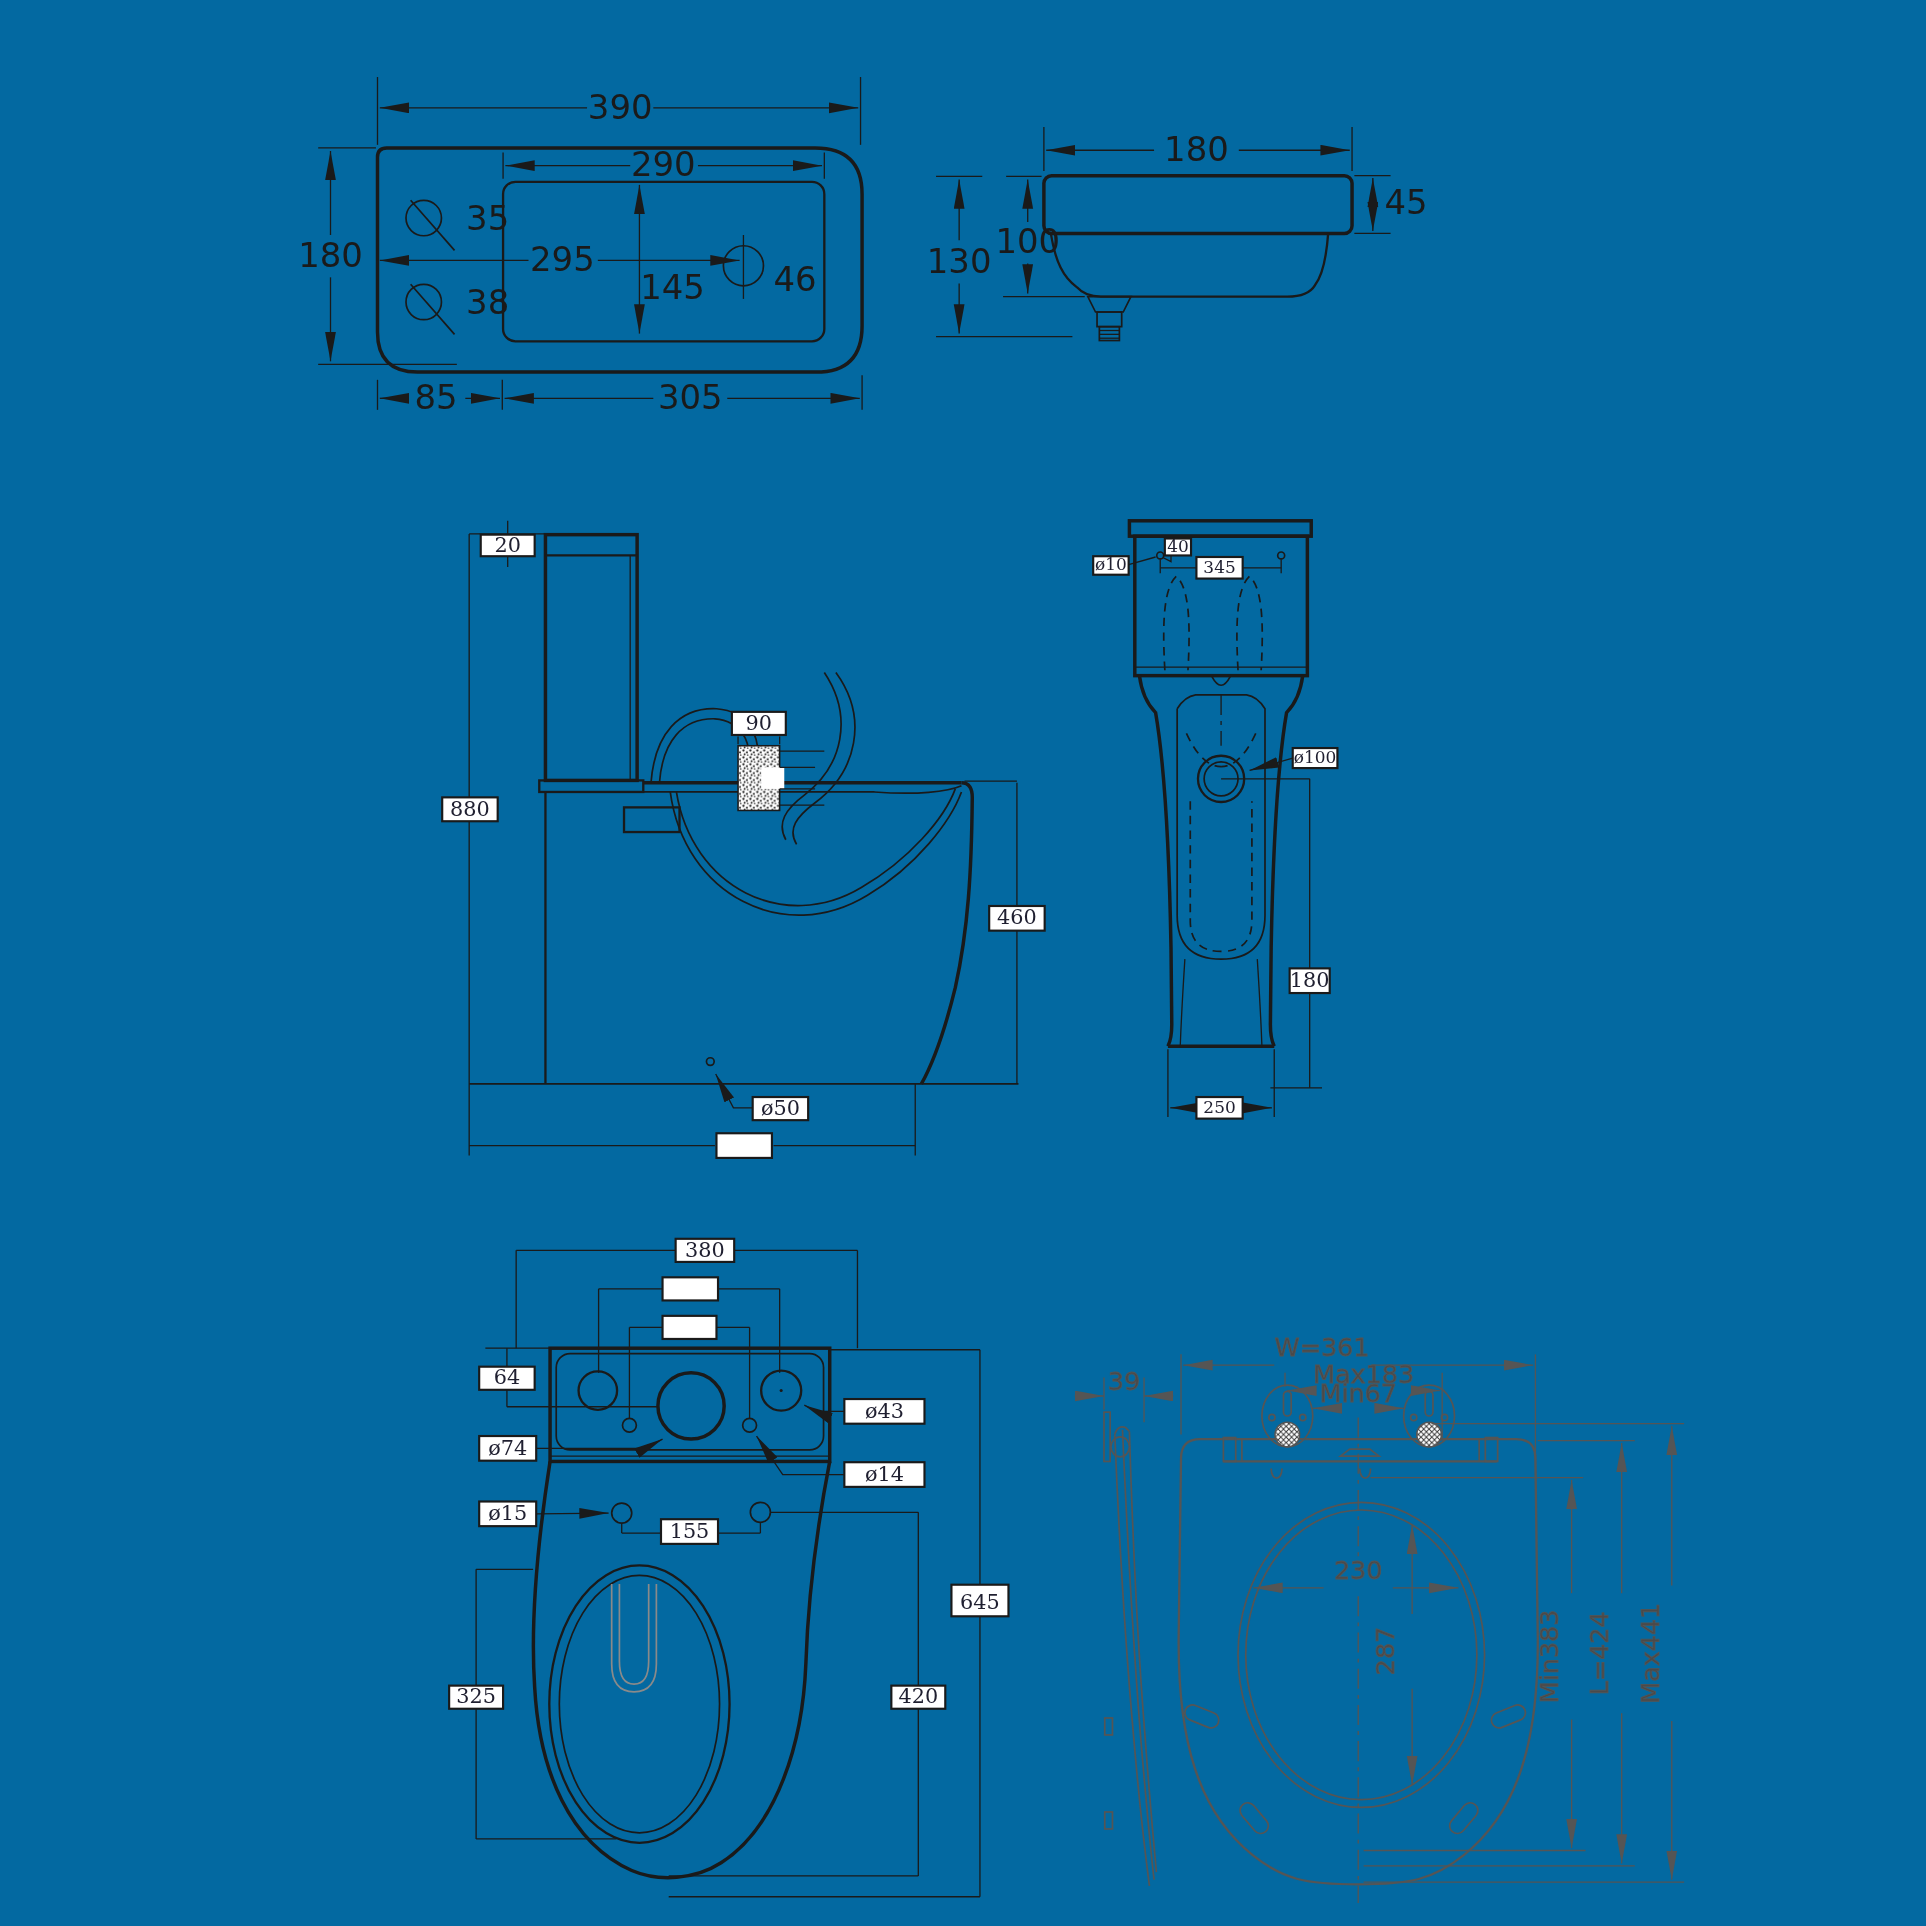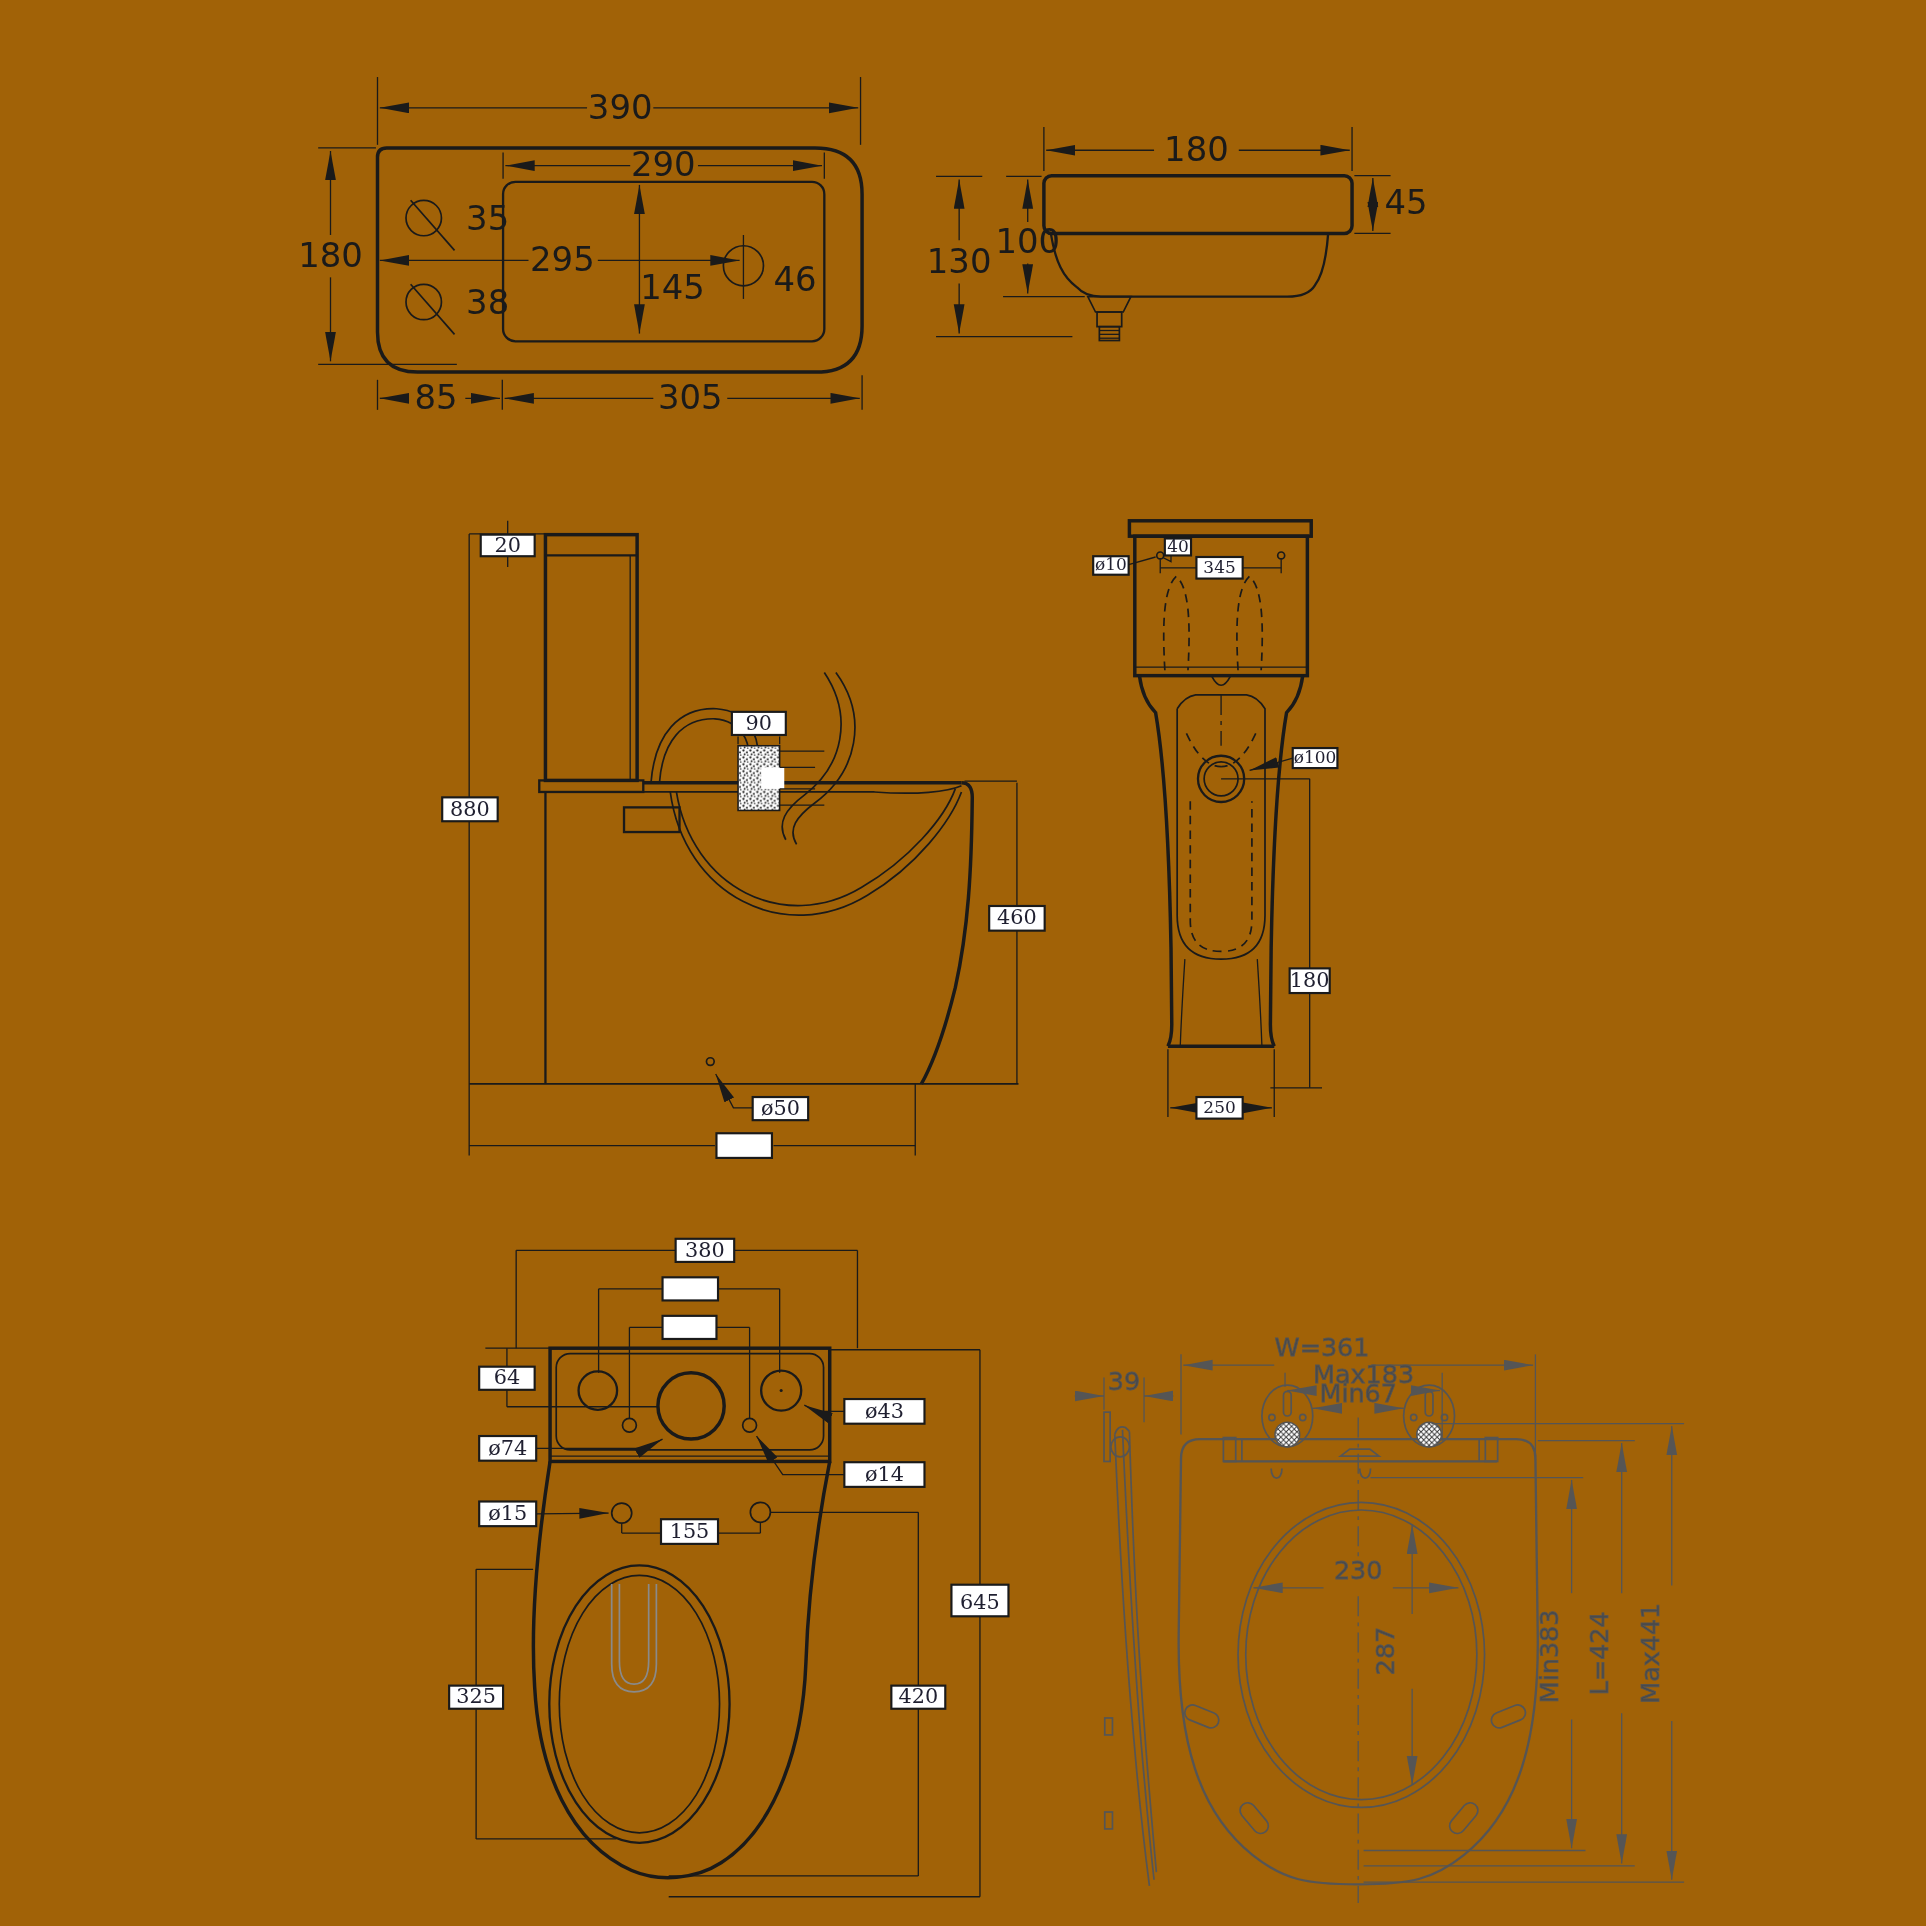--- a/index.html
+++ b/index.html
@@ -1,16 +1,16 @@
 <!DOCTYPE html>
 <html style="font-size:12.3px"><head>
 <meta charset="utf-8">
 <style>
   html,body{margin:0;padding:0;background:#fff;}
-  .canvas{position:relative;width:1926px;height:1926px;background:#a16207;overflow:hidden;
+  .canvas{position:relative;width:1926px;height:1926px;background:#0369a1;overflow:hidden;
           font-family:"DejaVu Sans",sans-serif;}
   svg{position:absolute;left:0;top:0;}
   
   .ln{stroke:#1a1a1a;fill:none;}
   .o4{stroke-width:4.5;} .o3{stroke-width:3;} .o2{stroke-width:2.2;} .d{stroke-width:1.7;}
   .bx{stroke:#1a1a1a;stroke-width:2.8;fill:#fff;}
   .dash{stroke-dasharray:11 8;}
   .cl{stroke-dasharray:26 8 5 8;}
   
   text{fill:#1a1a1a;}

